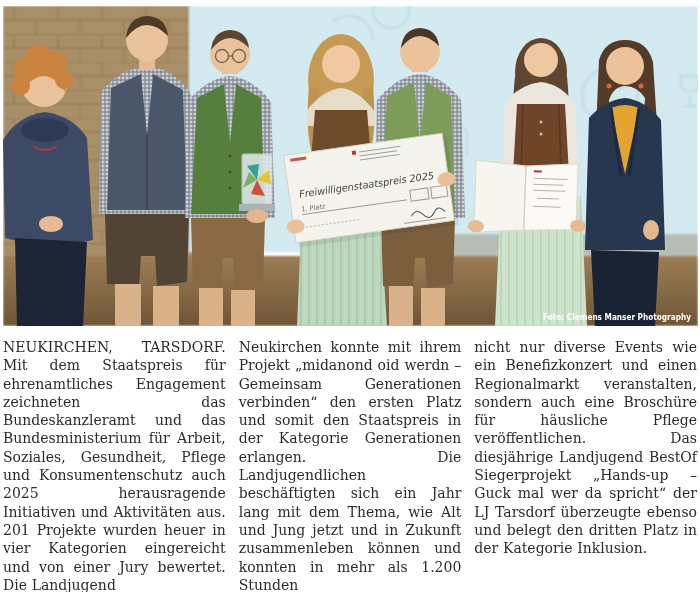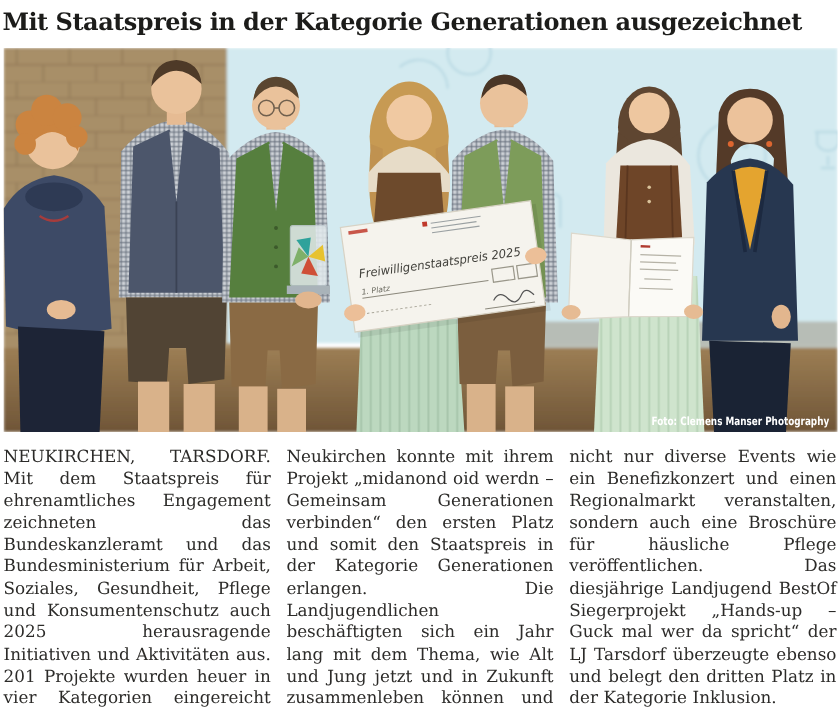--- a/index.html
+++ b/index.html
@@ -21,21 +21,20 @@
     text-align:justify;hyphens:auto;-webkit-hyphens:auto;
     word-spacing:0.2px;
   }
   .credit-text{font-family:"DejaVu Sans", sans-serif;font-weight:bold;}
 </style>
 </head>
 <body>
 
 <main>
 
-  <h1 class="headline">Mit Staatspreis in der Kategorie Generationen ausgezeichnet</h1>
 
   <figure class="photo">
     <svg width="695" height="320" viewBox="0 0 695 320" xmlns="http://www.w3.org/2000/svg">
       <defs>
         <pattern id="plaid" width="8" height="8" patternUnits="userSpaceOnUse">
           <rect width="8" height="8" fill="#cdd1d6"></rect>
           <path d="M0 2h8M0 6h8" stroke="#646c7a" stroke-width="1.4" opacity=".6"></path>
           <path d="M2 0v8M6 0v8" stroke="#646c7a" stroke-width="1.4" opacity=".6"></path>
         </pattern>
         <pattern id="brick" width="44" height="28" patternUnits="userSpaceOnUse">

